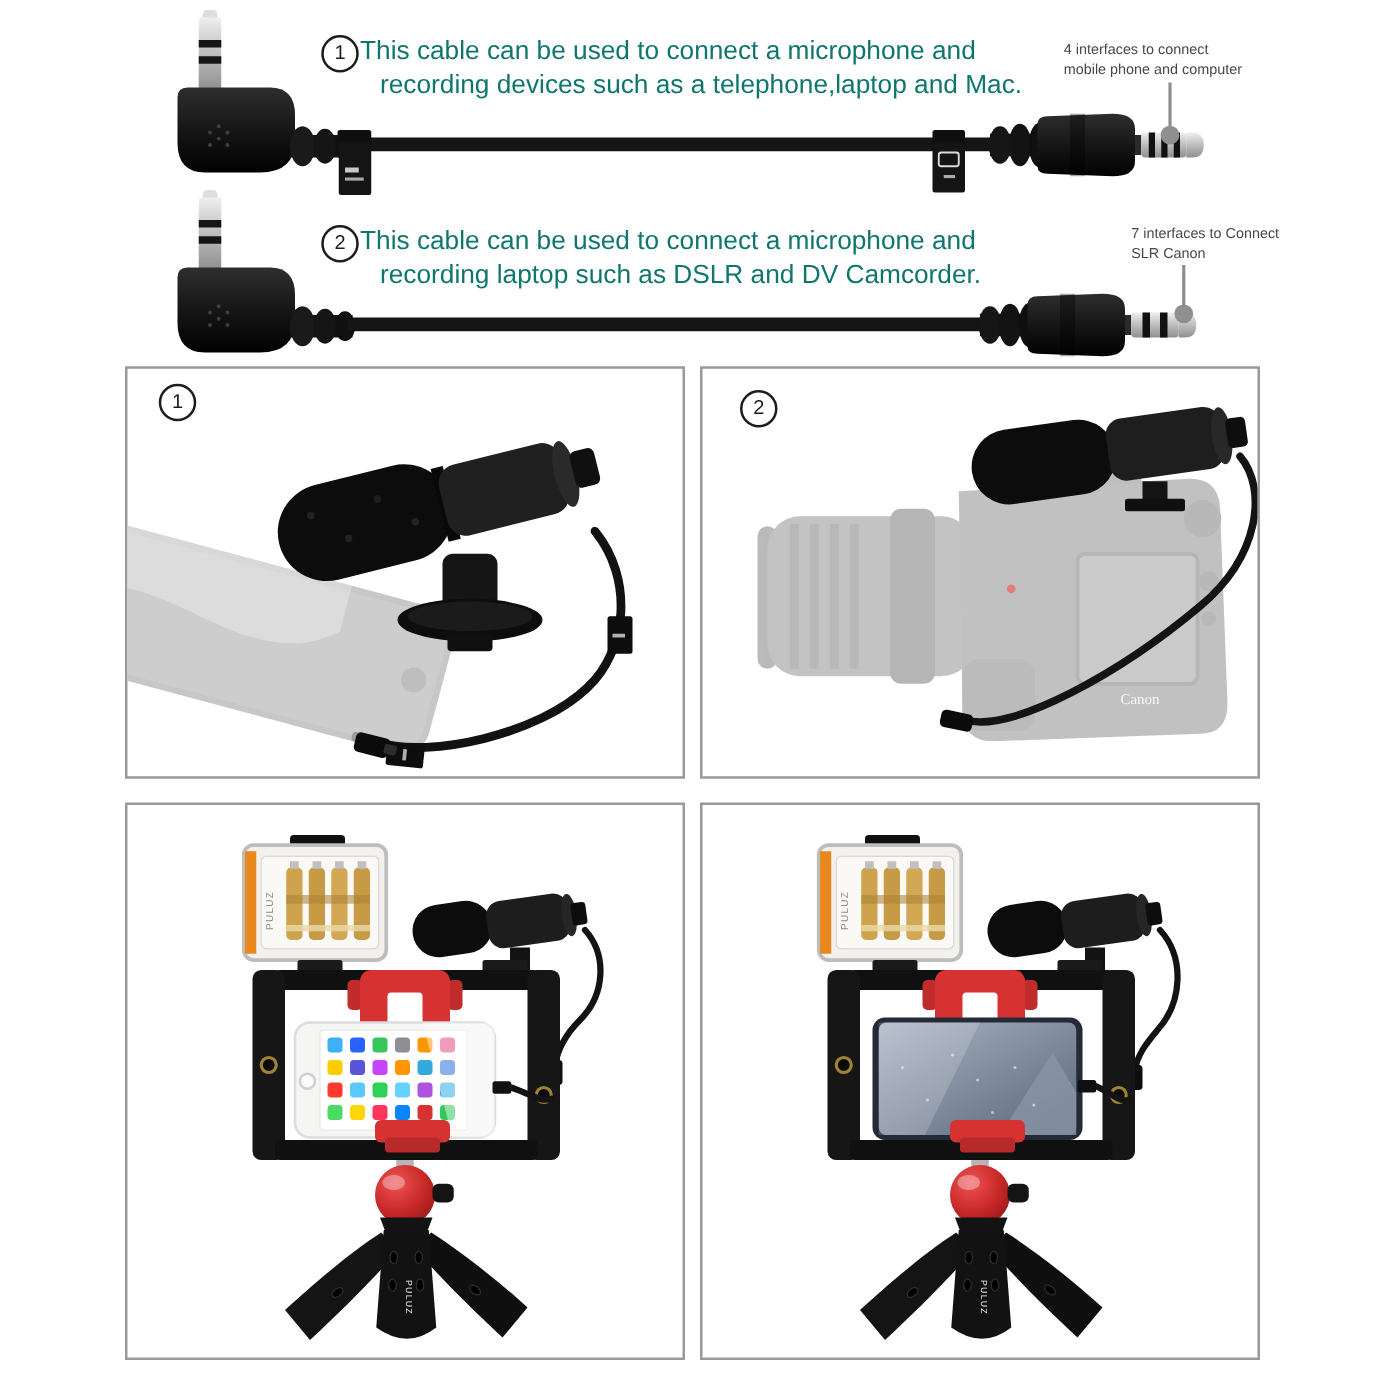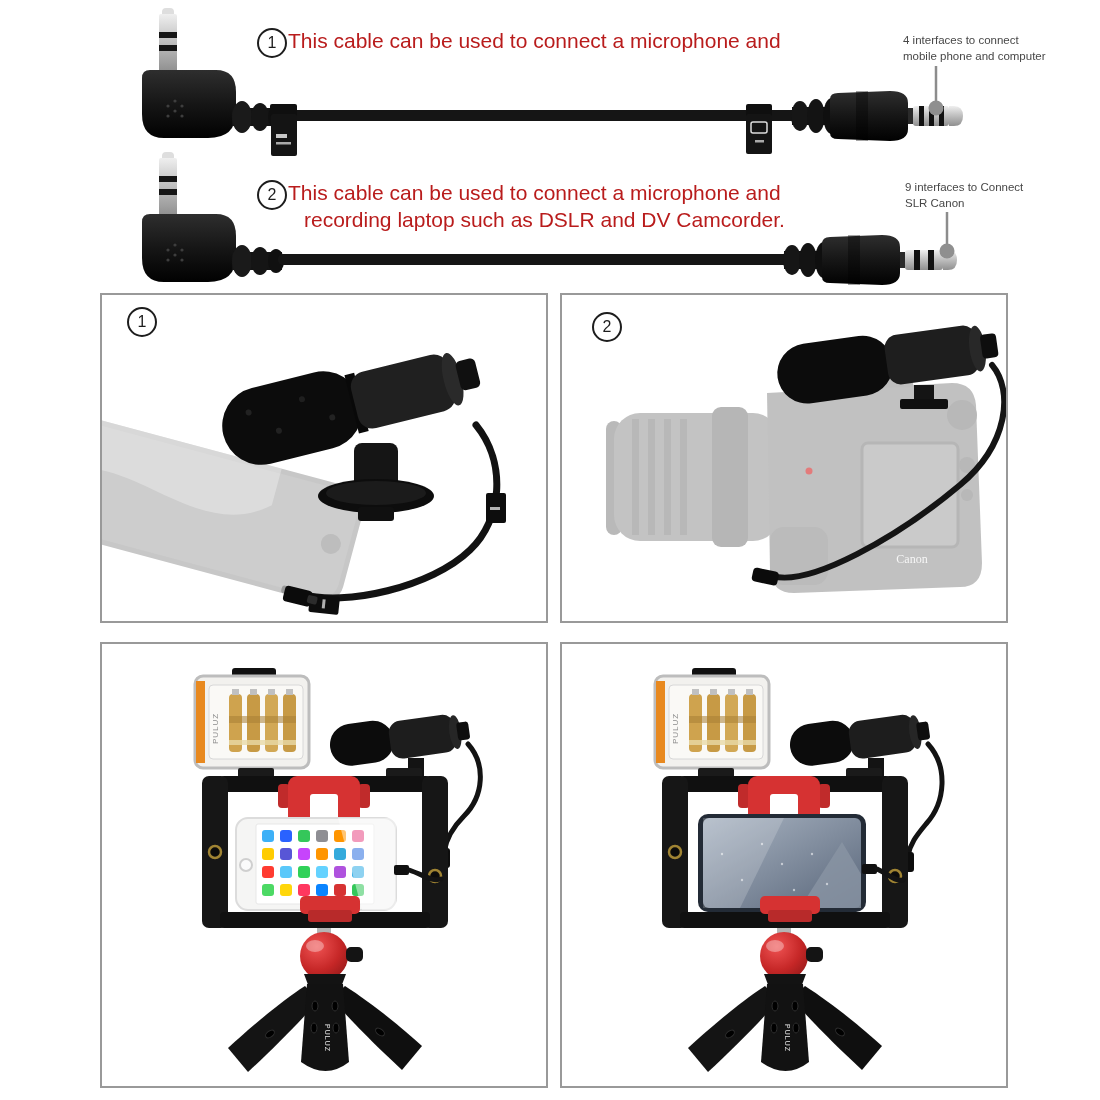--- a/index.html
+++ b/index.html
@@ -1,21 +1,21 @@
 <!DOCTYPE html>
 <html><head>
 <meta charset="utf-8">
 <style>
   html,body{margin:0;padding:0;background:#fff;}
   #canvas{position:relative;width:1100px;height:1100px;background:#ffffff;overflow:hidden;
           font-family:"Liberation Sans", sans-serif;color:#141414;}
   .abs{position:absolute;}
   .circ{position:absolute;width:26px;height:26px;border:2px solid #1d1d1d;border-radius:50%;
         text-align:center;line-height:25px;font-size:16px;color:#1d1d1d;background:#fff;}
-  .desc{position:absolute;font-size:21px;line-height:27px;color:#b91c1c;white-space:nowrap;}
+  .desc{position:absolute;font-size:21px;line-height:27px;color:#0f766e;white-space:nowrap;}
   .desc .l2{margin-left:16px;}
   .callout{position:absolute;font-size:11.5px;line-height:15.5px;color:#474747;white-space:nowrap;}
   .panel{position:absolute;border:2px solid #999;background:#fff;box-sizing:border-box;}
   svg{display:block;}
 </style>
 </head>
 <body>
 
 <div id="canvas">
 
@@ -117,33 +117,34 @@
         <path d="M153,-10 h5 q9,0 9,10 q0,10 -9,10 h-5 Z" fill="url(#sg)"></path>
       </g>
       <line x1="947" y1="212" x2="947" y2="244" stroke="#8c8c8c" stroke-width="2.5"></line>
       <circle cx="947" cy="251" r="7.5" fill="#8f8f8f"></circle>
     </g>
   </svg>
 
   <div class="circ" style="left:257px;top:28px">1</div>
   <div class="desc" style="left:288px;top:27px">
     <div>This cable can be used to connect a microphone and</div>
-  </div>
-  <div class="callout" style="left:903px;top:33px">
+    <div class="l2">recording devices such as a telephone,laptop and Mac.</div>
+  </div>
+  <div class="callout" style="left:851px;top:33px">
     <div>4 interfaces to connect</div>
     <div>mobile phone and computer</div>
   </div>
 
   <div class="circ" style="left:257px;top:180px">2</div>
   <div class="desc" style="left:288px;top:179px">
     <div>This cable can be used to connect a microphone and</div>
     <div class="l2">recording laptop such as DSLR and DV Camcorder.</div>
   </div>
   <div class="callout" style="left:905px;top:180px">
-    <div>9 interfaces to Connect</div>
+    <div>7 interfaces to Connect</div>
     <div>SLR Canon</div>
   </div>
 
   <div class="panel" style="left:100px;top:293px;width:448px;height:330px">
     <svg width="444" height="326" viewBox="0 0 444 326">
       <g transform="translate(-28,118) rotate(15)">
         <rect x="0" y="0" width="305" height="120" rx="22" fill="#c7c7c7"></rect>
         <rect x="5" y="5" width="295" height="110" rx="18" fill="#cdcdcd"></rect>
         <path d="M0,62 C60,18 150,96 215,38 L215,0 L0,0 Z" fill="#ffffff" opacity=".30"></path>
         <circle cx="282" cy="60" r="10" fill="#bdbdbd"></circle>

